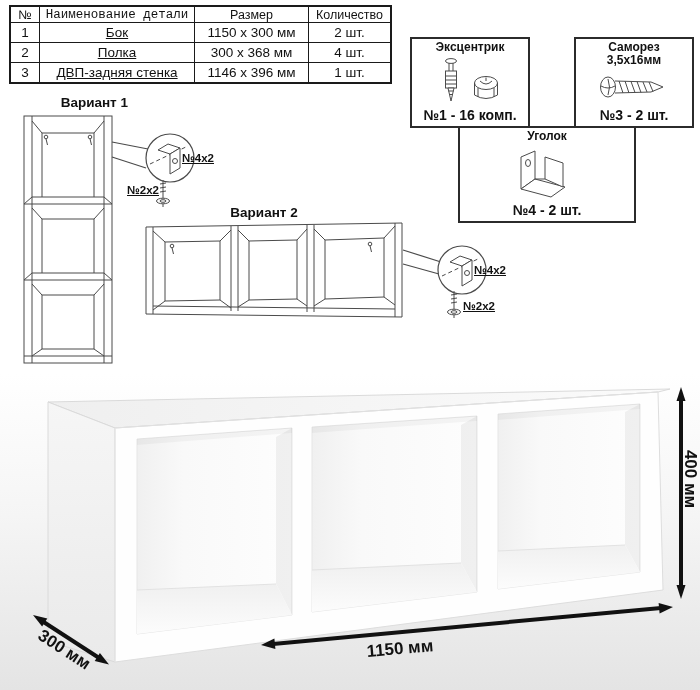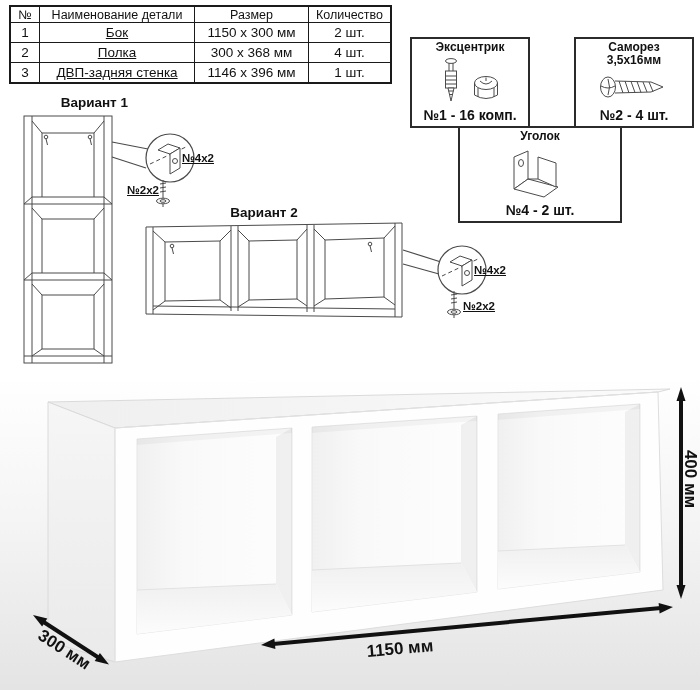--- a/index.html
+++ b/index.html
@@ -6,27 +6,27 @@
   .sheet{position:relative;width:700px;height:690px;overflow:hidden;background:#fff;
          font-family:"Liberation Sans","DejaVu Sans",sans-serif;color:#111;}
   .overlay{position:absolute;left:0;top:0;z-index:0;}
 
   
   table.parts{position:absolute;left:9px;top:5px;z-index:2;border-collapse:collapse;
       border:2px solid #1a1a1a;background:#fff;}
   table.parts th,table.parts td{border:1px solid #1a1a1a;padding:0 4px;white-space:nowrap;}
   table.parts th{height:15px;font-size:12.5px;font-weight:normal;text-align:center;}
   table.parts td{height:19px;font-size:13.5px;text-align:center;}
-  .col-num{width:20px;} .col-name{width:146px;} .col-size{width:105px;} .col-qty{width:73px;}
+  .col-num{width:20px;} .col-name{width:146px;font-family:Liberation Mono, monospace;} .col-size{width:105px;} .col-qty{width:73px;}
   td.name{text-align:left;padding-left:6px;text-decoration:underline;}
 
   
   .hw-row{position:absolute;display:flex;z-index:2;gap:46px;}
   .hw-row1{left:410px;top:37px;width:284px;height:91px;}
-  .hw-row2{left:458px;top:126px;width:164px;height:97px;}
+  .hw-row2{left:458px;top:126px;width:178px;height:97px;}
   .hw-cell{flex:1;border:2px solid #2b2b2b;margin-left:-2px;background:#fff;box-sizing:border-box;
       display:flex;flex-direction:column;align-items:center;padding:2px 2px 3px 2px;}
   .hw-cell:first-child{margin-left:0;}
   .hw-name{font-weight:bold;font-size:12px;line-height:1.12;text-align:center;}
   .hw-icon-wrap{flex:1;display:flex;align-items:center;justify-content:center;width:100%;}
   .hw-qty{font-weight:bold;font-size:14px;white-space:nowrap;}
 
   .lbl{position:absolute;z-index:2;white-space:nowrap;}
   .variant-title{font-weight:bold;font-size:13.5px;width:120px;text-align:center;}
   .callout-lbl{font-weight:bold;font-size:11.5px;text-decoration:underline;}
@@ -284,21 +284,21 @@
             <path d="M6,16 Q13,20 20,16"></path>
           <path d="M20,11 L56,12 L68,17 L56,22 L20,23"></path>
           <line x1="24" y1="11" x2="28" y2="23"></line>
             <line x1="30" y1="11" x2="34" y2="23"></line>
           <line x1="36" y1="11.5" x2="40" y2="22.5"></line>
             <line x1="42" y1="11.5" x2="46" y2="22.5"></line>
           <line x1="48" y1="12" x2="52" y2="22"></line>
             <line x1="54" y1="12" x2="58" y2="21.5"></line>
         </svg>
       </div>
-      <div class="hw-qty">№2 - 4 шт.</div>
+      <div class="hw-qty">№3 - 2 шт.</div>
     </div>
   </div>
 
   <div class="hw-row hw-row2">
     <div class="hw-cell">
       <div class="hw-name">Уголок</div>
       <div class="hw-icon-wrap">
         <svg width="80" height="52" viewBox="0 0 80 52" stroke="#4b4b4b" stroke-width="1" fill="#fff">
           <polygon points="14,10 28,4 28,32 14,42"></polygon>
           <ellipse cx="21" cy="16" rx="2.5" ry="3.5" fill="none"></ellipse>

